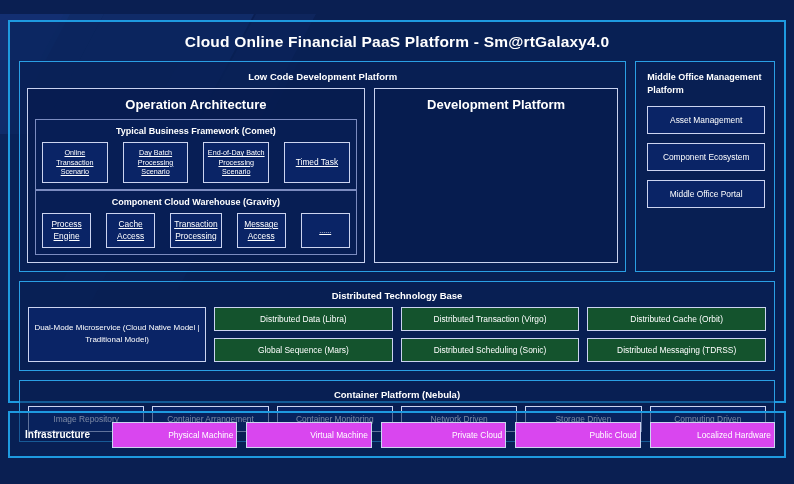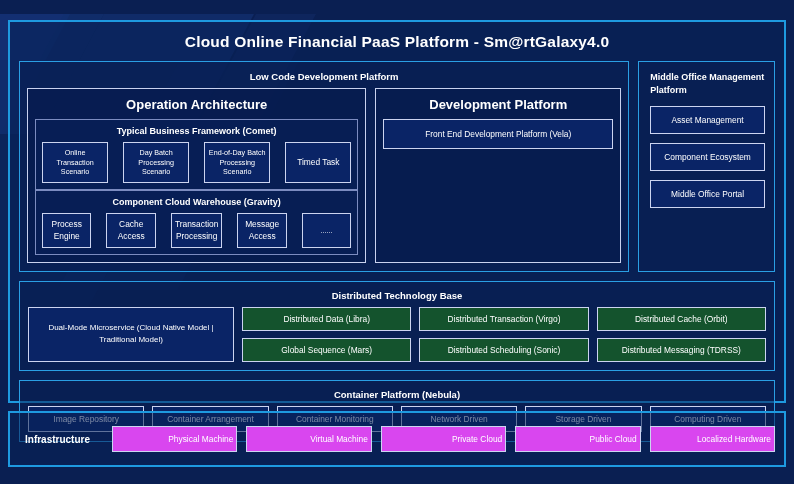--- a/index.html
+++ b/index.html
@@ -106,21 +106,21 @@
   .subgroup:last-child { margin-bottom: 0; }
 
   .subgroup-title {
     text-align: center;
     font-size: 9px;
     font-weight: bold;
     padding: 1px 0 6px 0;
     color: #ffffff;
   }
 
-  .card-row { display: flex; gap: 15px; }
+  .card-row { display: flex; gap: 15px; text-decoration: underline; }
 
   .card {
     flex: 1 1 0;
     border: 1.2px solid #ccd4f0;
     background: #0a2466;
     color: #ffffff;
     font-size: 7.2px;
     line-height: 1.35;
     text-align: center;
     padding: 5px 3px;
@@ -162,21 +162,21 @@
   .mo-card:last-child { margin-bottom: 0; }
 
   
   #dtb-panel {
     margin: 9px 9px 0 9px;
     border: 1.5px solid #2a9fe4;
     background: rgba(7,30,82,0.5);
     padding: 5px 8px 8px 8px;
   }
   .dtb-body { display: flex; gap: 8px; }
-  #dtb-left { width: 206px; }
+  #dtb-left { width: 178px; }
   .dtb-big {
     height: 100%;
     border: 1.2px solid #ccd4f0;
     background: #0a2466;
     display: flex;
     align-items: center;
     justify-content: center;
     text-align: center;
     font-size: 8px;
     line-height: 1.5;
@@ -209,21 +209,21 @@
     font-size: 8.4px;
     padding: 7px 3px;
   }
 
   
   #infrastructure-bar {
     position: absolute;
     left: 8px;
     top: 411px;
     width: 778px;
-    height: 56px;
+    height: 47px;
     border: 2px solid #1e9ae0;
     background: rgba(8,32,86,0.55);
     display: flex;
     align-items: center;
     padding: 0 9px;
     gap: 9px;
   }
   #infrastructure-label {
     font-size: 10px;
     font-weight: bold;
@@ -302,23 +302,20 @@
               <div class="card">
                   <span>......</span>
                 </div>
             </div>
           </div>
         </div>
 
         <div id="dev-platform-box" class="group-box">
           <div class="group-title">Development Platform</div>
 
-          <div class="dev-bar">
-            <span>Front End Development Platform (Vela)</span>
-          </div>
 
         </div>
 
       </div>
     </div>
 
     <div id="middleoffice-panel" class="panel">
       <div class="mo-title">Middle Office Management Platform</div>
       <div class="mo-card"><span>Asset Management</span></div>
       <div class="mo-card"><span>Component Ecosystem</span></div>

